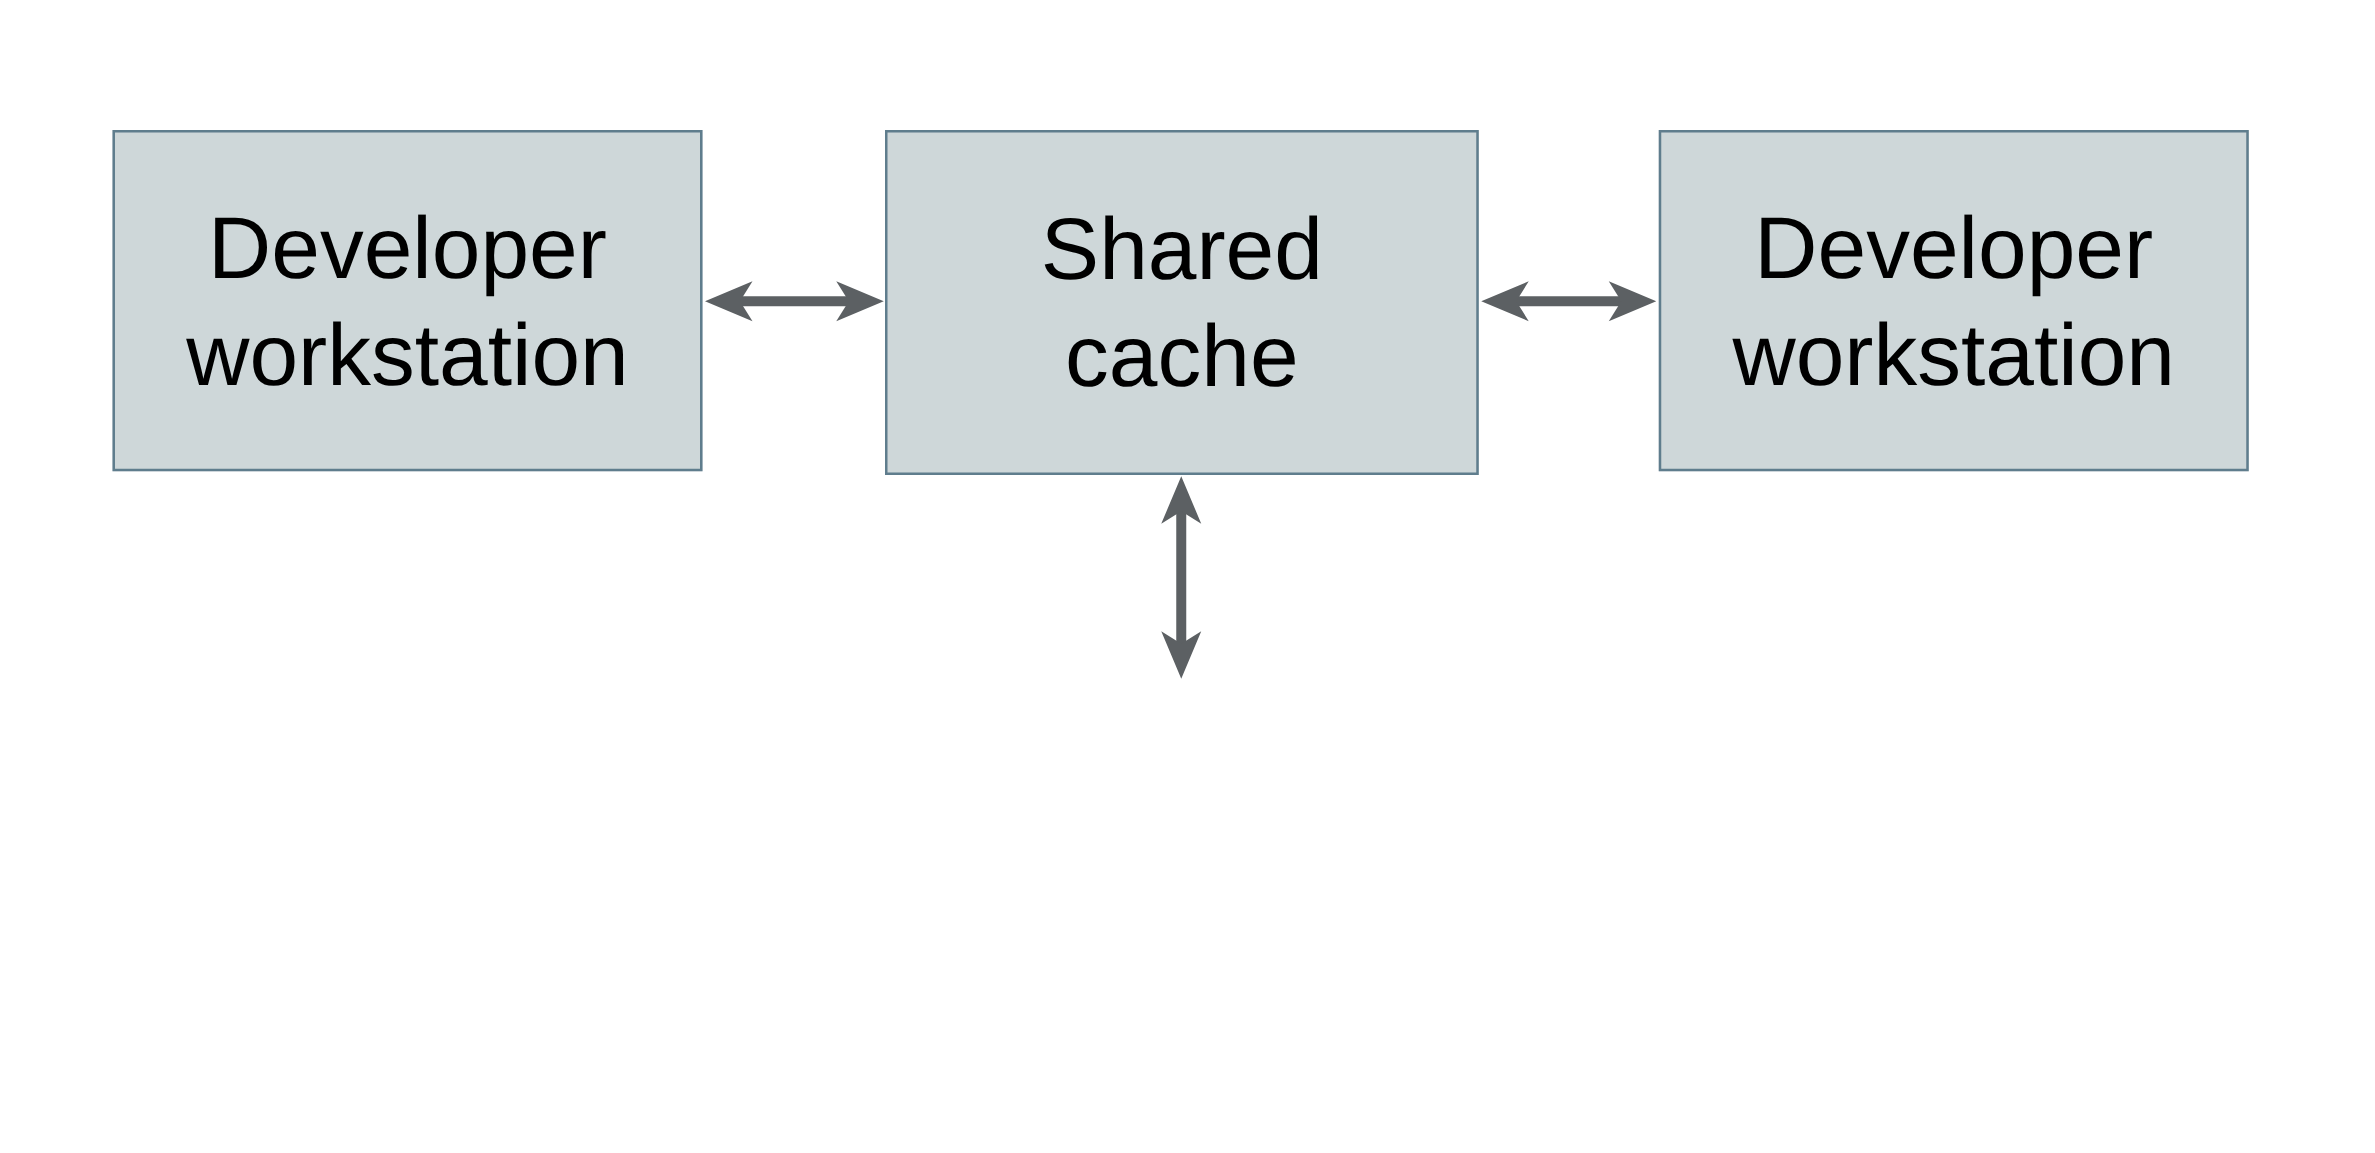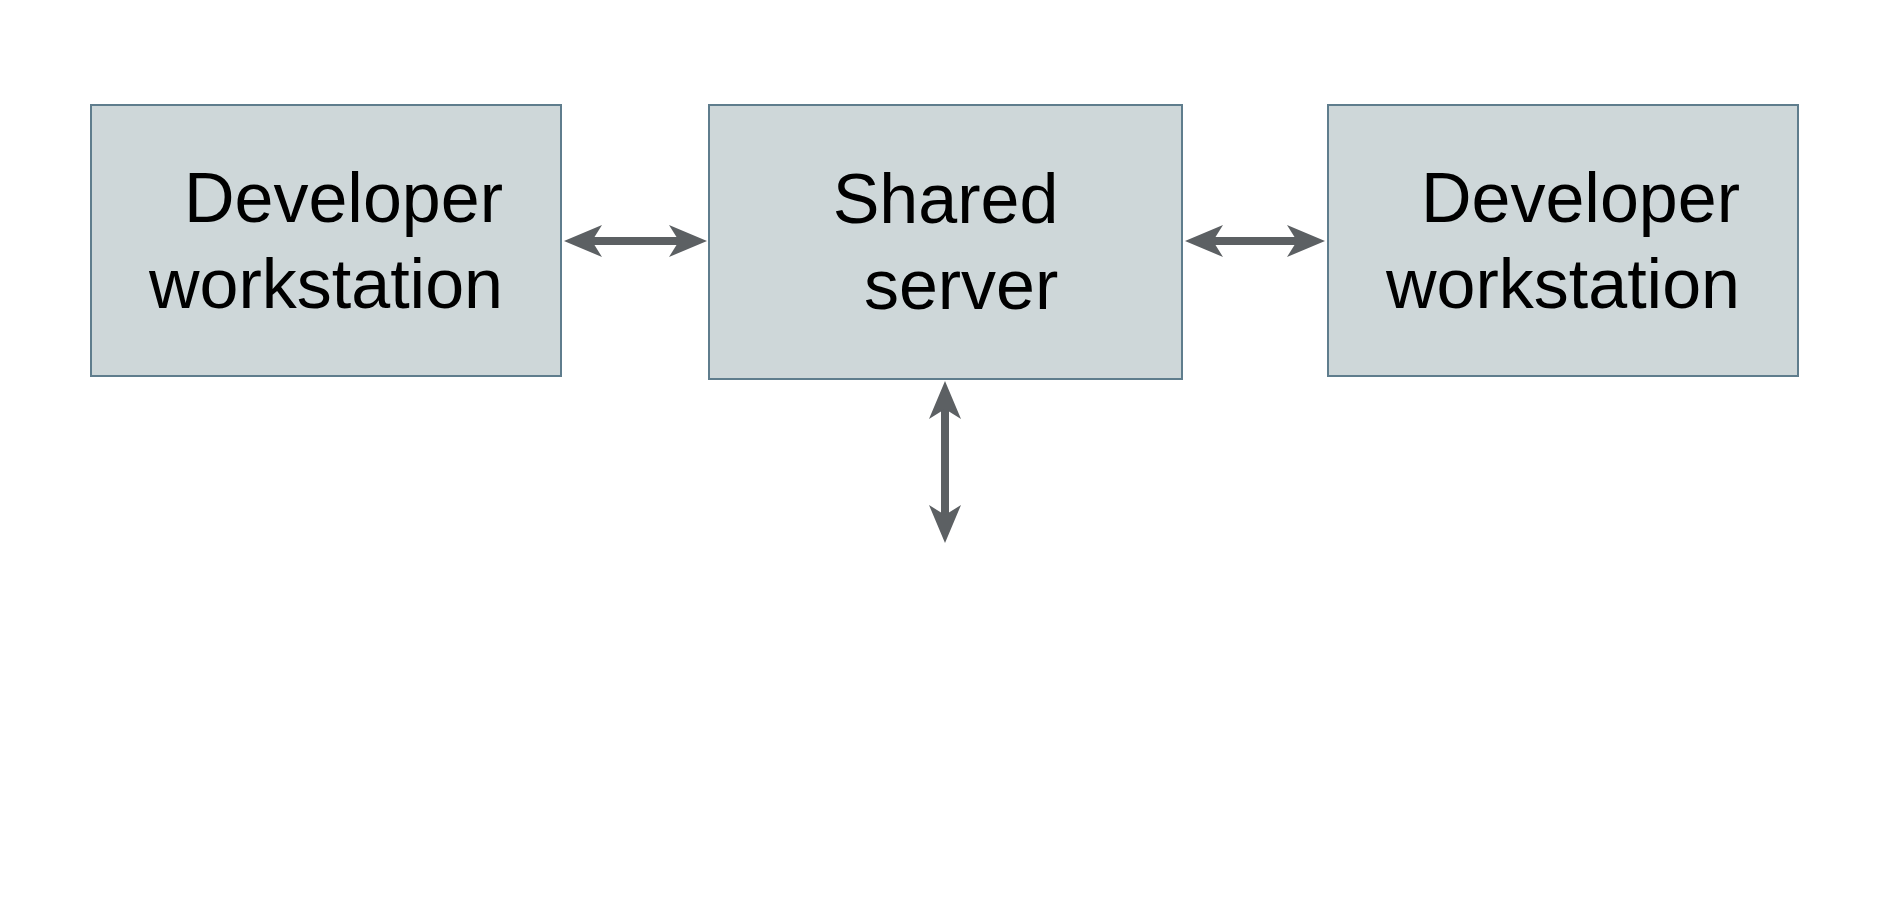--- a/index.html
+++ b/index.html
@@ -19,21 +19,21 @@
     font-family: "Liberation Sans", sans-serif;
     overflow: hidden;
   }
   .node {
     position: absolute;
     background: var(--node-fill);
     border: 2px solid var(--node-border);
     display: flex;
     align-items: center;
     justify-content: center;
-    text-align: right;
+    text-align: center;
   }
   .node-label {
     color: var(--text-color);
     font-size: 70px;
     line-height: 86px;
     white-space: pre-line;
     letter-spacing: 0px;
   }
   #node-dev-left   { left: 90px;   top: 104px; width: 472px; height: 273px; }
   #node-cache      { left: 708px;  top: 104px; width: 475px; height: 276px; }
@@ -76,21 +76,21 @@
     </g>
   </svg>
 
   <div class="node" id="node-dev-left">
     <span class="node-label">Developer
 workstation</span>
   </div>
 
   <div class="node" id="node-cache">
     <span class="node-label">Shared
-server</span>
+cache</span>
   </div>
 
   <div class="node" id="node-dev-right">
     <span class="node-label">Developer
 workstation</span>
   </div>
 
 
 </div>
 

